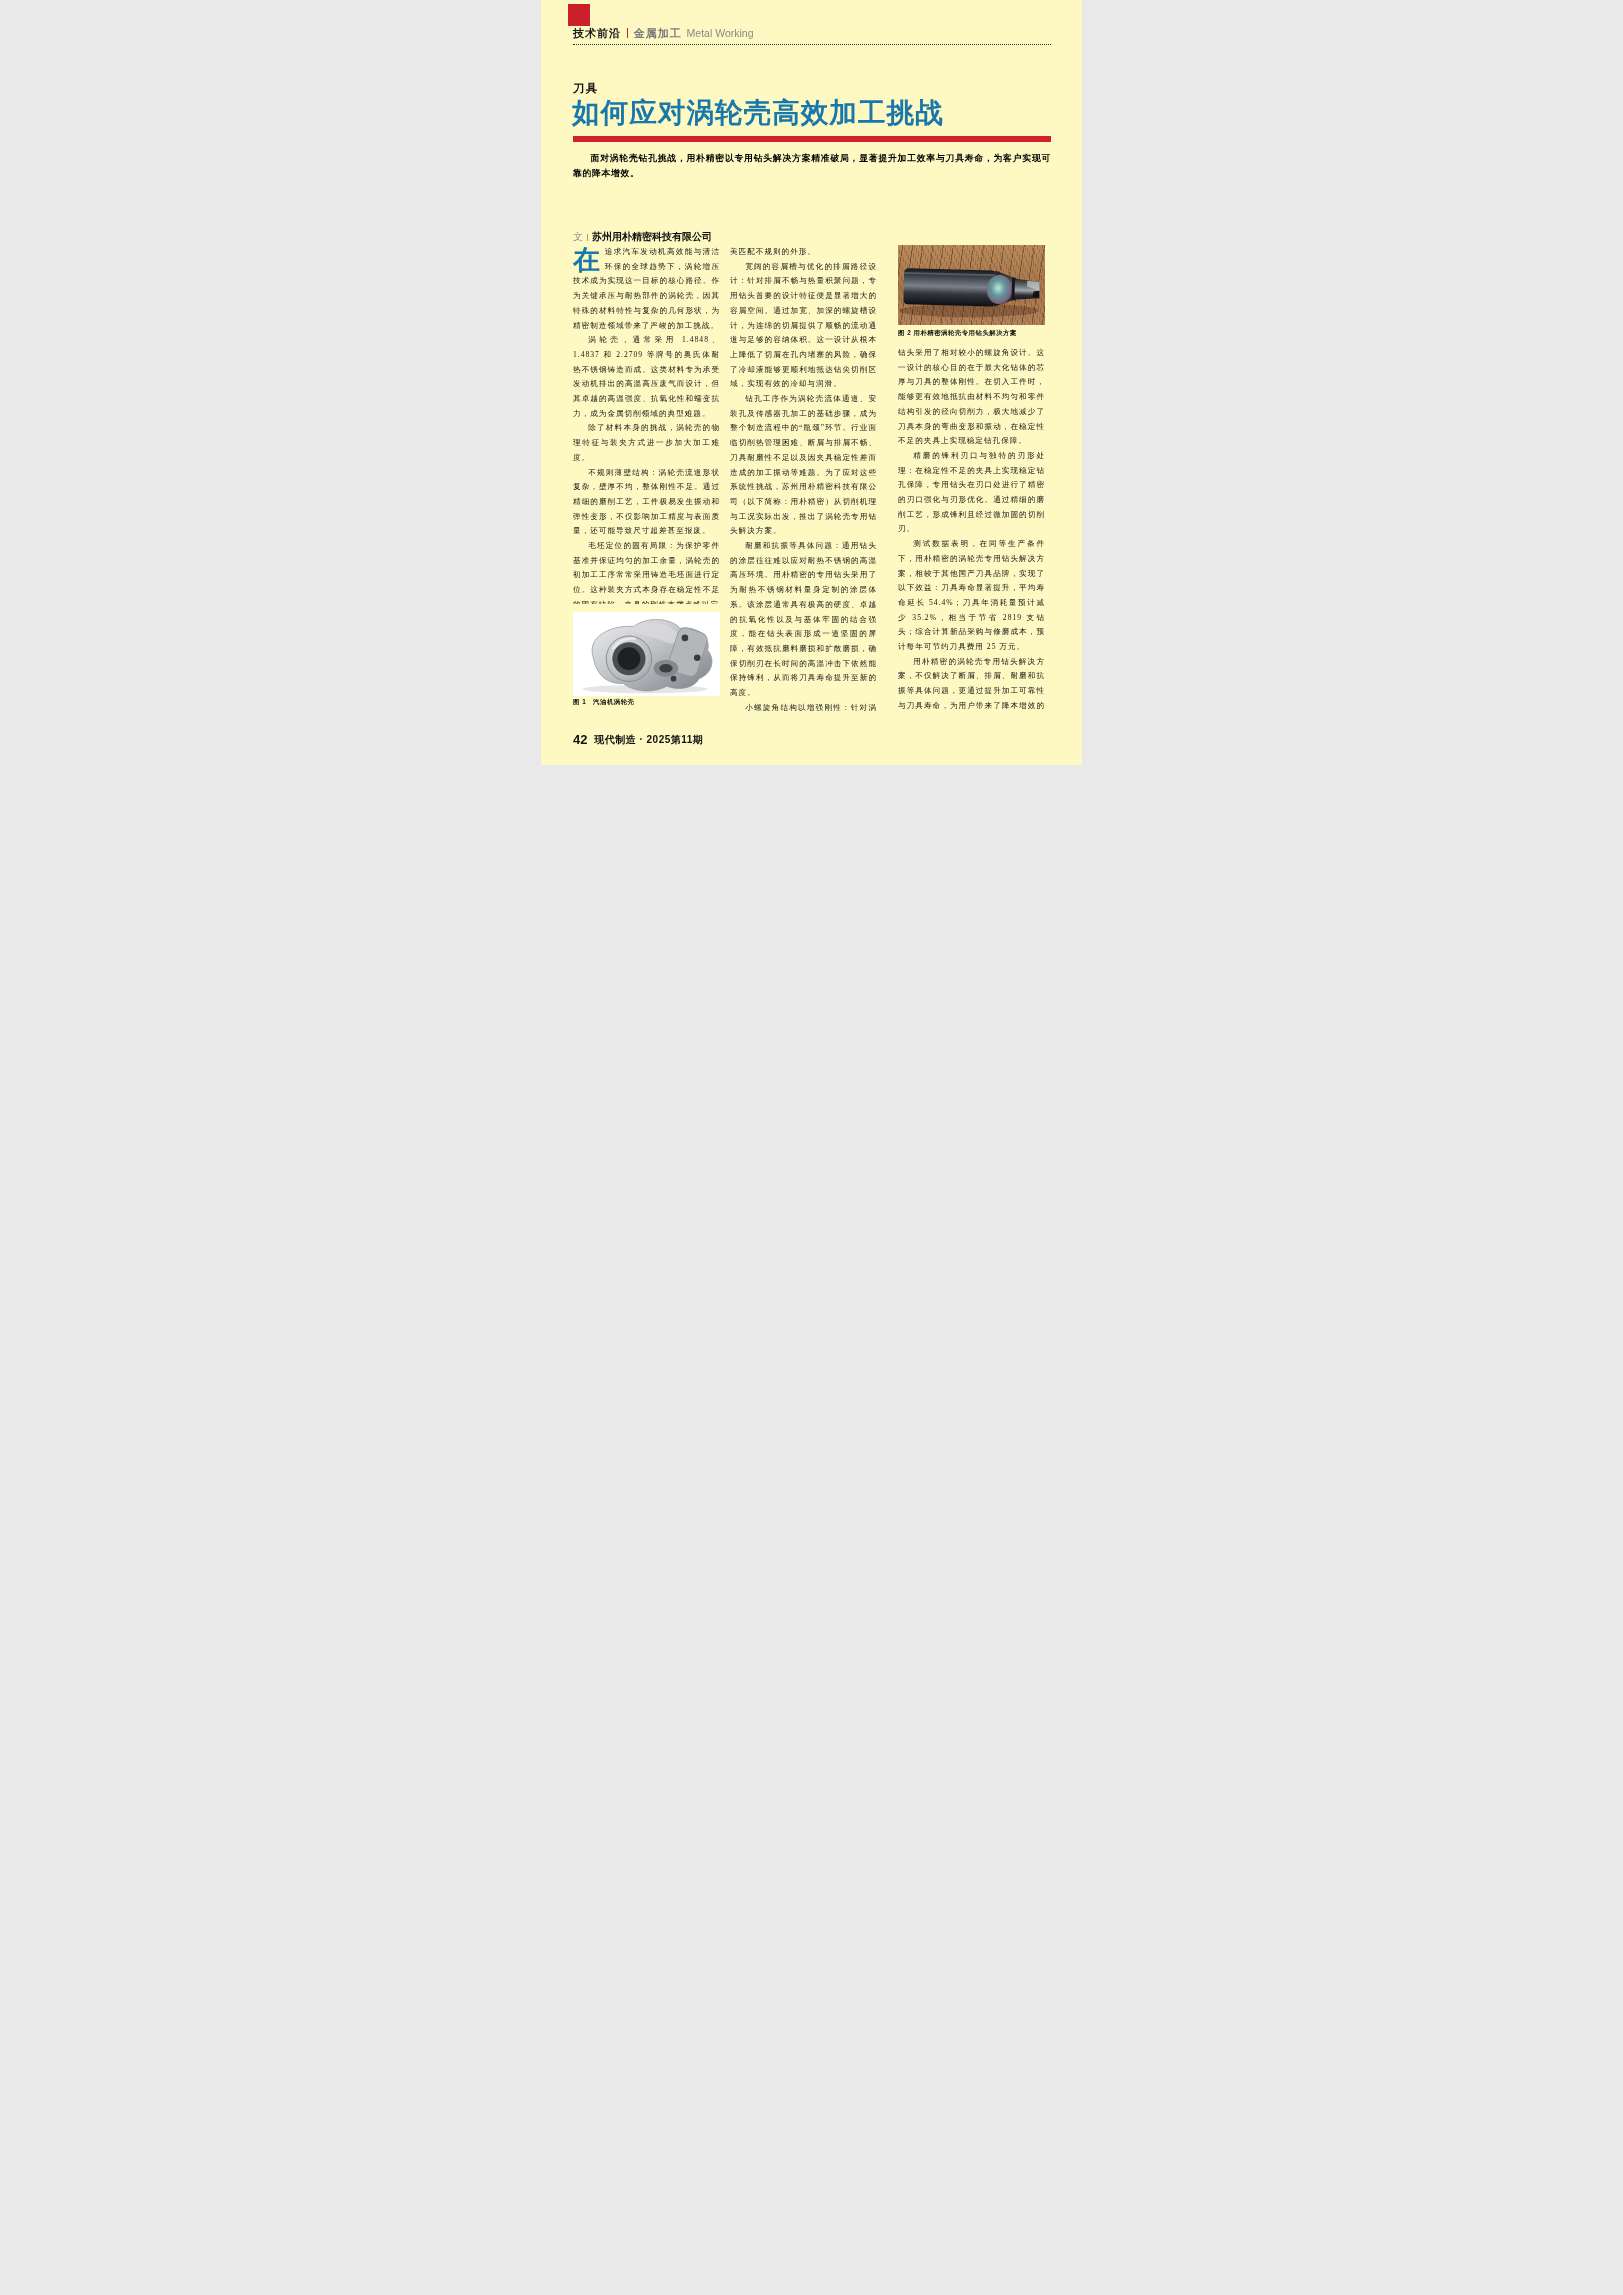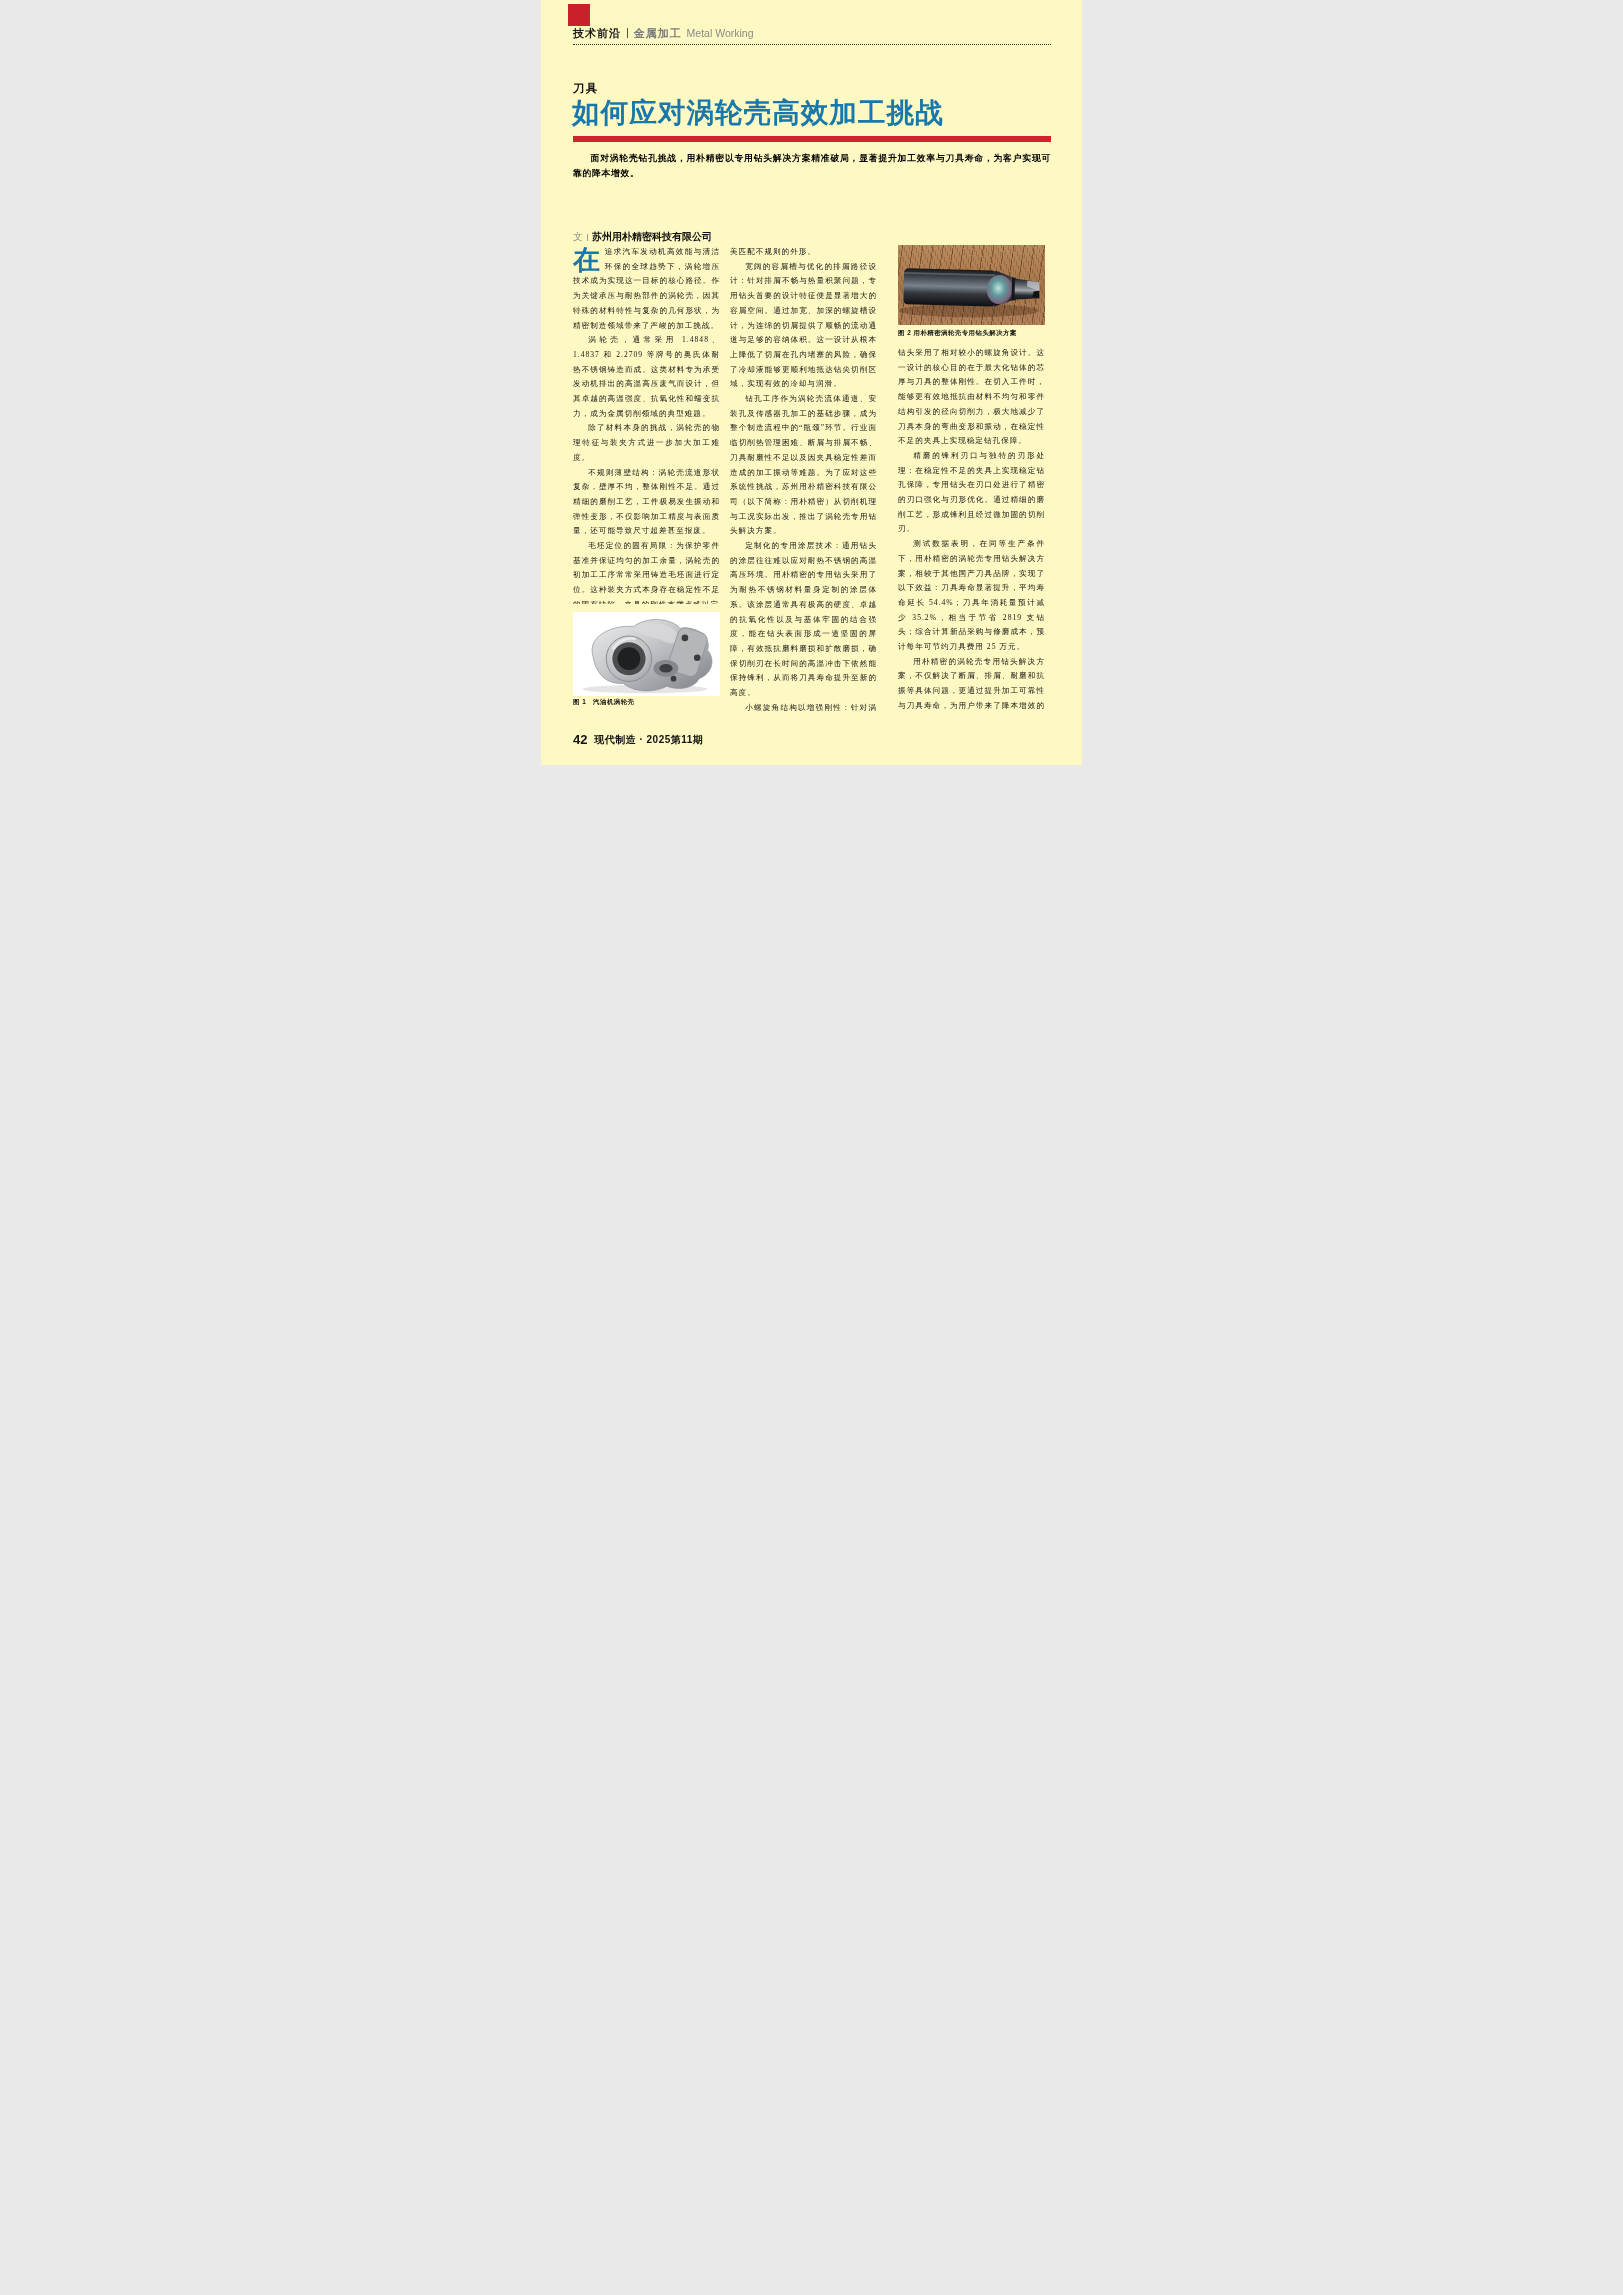--- a/index.html
+++ b/index.html
@@ -126,21 +126,21 @@
       <ellipse cx="196" cy="118" rx="26" ry="18" fill="#85898d"></ellipse>
       <ellipse cx="196" cy="118" rx="14" ry="9" fill="#3c3e41"></ellipse>
     </svg>
   </div>
   <div class="abs figure-1-caption">图 1　汽油机涡轮壳</div>
 
   <div class="abs col col-2">
     <p class="cont">美匹配不规则的外形。</p>
     <p>宽阔的容屑槽与优化的排屑路径设计：针对排屑不畅与热量积聚问题，专用钻头首要的设计特征便是显著增大的容屑空间。通过加宽、加深的螺旋槽设计，为连绵的切屑提供了顺畅的流动通道与足够的容纳体积。这一设计从根本上降低了切屑在孔内堵塞的风险，确保了冷却液能够更顺利地抵达钻尖切削区域，实现有效的冷却与润滑。</p>
     <p>钻孔工序作为涡轮壳流体通道、安装孔及传感器孔加工的基础步骤，成为整个制造流程中的“瓶颈”环节。行业面临切削热管理困难、断屑与排屑不畅、刀具耐磨性不足以及因夹具稳定性差而造成的加工振动等难题。为了应对这些系统性挑战，苏州用朴精密科技有限公司（以下简称：用朴精密）从切削机理与工况实际出发，推出了涡轮壳专用钻头解决方案。</p>
-    <p>定制化的专用涂层技术：通用钻头的涂层往往难以应对耐热不锈钢的高温高压环境。用朴精密的专用钻头采用了为耐热不锈钢材料量身定制的涂层体系。该涂层通常具有极高的硬度、卓越的抗氧化性以及与基体牢固的结合强度，能在钻头表面形成一道坚固的屏障，有效抵抗磨料磨损和扩散磨损，确保切削刃在长时间的高温冲击下依然能保持锋利，从而将刀具寿命提升至新的高度。</p>
+    <p>耐磨和抗振等具体问题：通用钻头的涂层往往难以应对耐热不锈钢的高温高压环境。用朴精密的专用钻头采用了为耐热不锈钢材料量身定制的涂层体系。该涂层通常具有极高的硬度、卓越的抗氧化性以及与基体牢固的结合强度，能在钻头表面形成一道坚固的屏障，有效抵抗磨料磨损和扩散磨损，确保切削刃在长时间的高温冲击下依然能保持锋利，从而将刀具寿命提升至新的高度。</p>
     <p>小螺旋角结构以增强刚性：针对涡轮壳材料韧性大和易振动等特点，专用</p>
   </div>
 
   <div class="abs figure-2">
     <svg width="147" height="80" viewBox="0 0 310 168" xmlns="http://www.w3.org/2000/svg">
       <defs>
         <linearGradient id="shank" x1="0" y1="0" x2="0" y2="1">
           <stop offset="0" stop-color="#17191c"></stop>
             <stop offset="0.2" stop-color="#3c4147"></stop>
           <stop offset="0.48" stop-color="#79818a"></stop>

